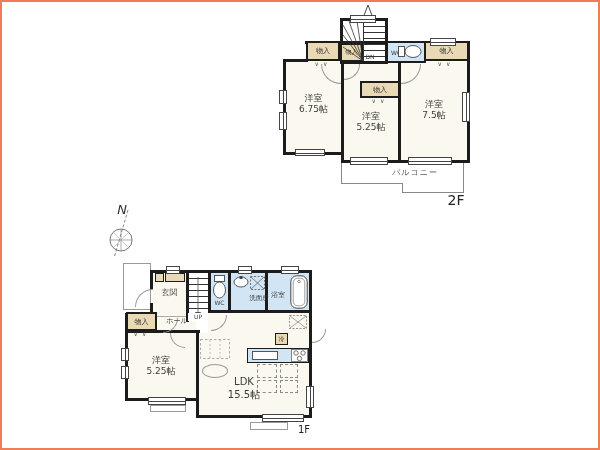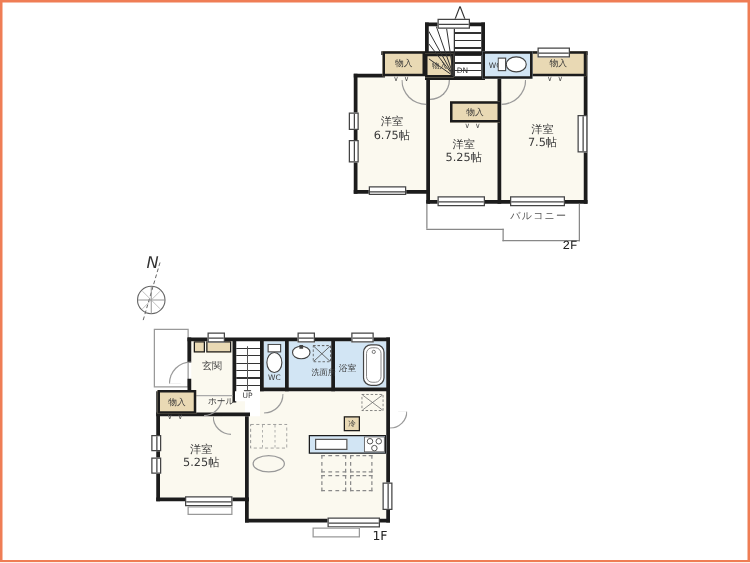--- a/index.html
+++ b/index.html
@@ -113,35 +113,35 @@
     <div class="win win-h" style="left:408px;top:157px;width:44px;height:8px;"></div>
     <div class="win win-v" style="left:462px;top:92px;width:8px;height:30px;"></div>
     <div class="win win-h" style="left:350px;top:15px;width:26px;height:8px;"></div>
     <div class="win win-h" style="left:430px;top:38px;width:26px;height:8px;"></div>
 
     <div class="tl" style="left:341px;top:163px;width:1px;height:20px;"></div>
     <div class="tl" style="left:341px;top:183px;width:62px;height:1px;"></div>
     <div class="tl" style="left:402px;top:183px;width:1px;height:10px;"></div>
     <div class="tl" style="left:402px;top:192px;width:62px;height:1px;"></div>
     <div class="tl" style="left:463px;top:163px;width:1px;height:30px;"></div>
-    <div class="lbl" style="left:401px;top:168px;width:60px;font-size:8px;letter-spacing:1px;color:#555;">バルコニー</div>
+    <div class="lbl" style="left:385px;top:168px;width:60px;font-size:8px;letter-spacing:1px;color:#555;">バルコニー</div>
 
     <div class="lbl" style="left:286px;top:93px;width:55px;font-size:9px;">
       <span>洋室</span><br>
       <span>6.75帖</span>
     </div>
     <div class="lbl" style="left:344px;top:111px;width:54px;font-size:9px;">
       <span>洋室</span><br>
       <span>5.25帖</span>
     </div>
     <div class="lbl" style="left:407px;top:99px;width:54px;font-size:9px;">
       <span>洋室</span><br>
       <span>7.5帖</span>
     </div>
-    <div class="lbl" style="left:444px;top:192px;width:24px;font-size:10px;color:#222;font-family:Liberation Mono, monospace;">2F</div>
+    <div class="lbl" style="left:444px;top:192px;width:24px;font-size:14px;color:#222;">2F</div>
   </div>
 
   <div class="plan">
 
     <div class="tb" style="left:123px;top:263px;width:28px;height:47px;"></div>
 
     <div class="rm" style="left:153px;top:273px;width:33px;height:45px;"></div>
     <div class="rm white" style="left:189px;top:273px;width:19px;height:49px;"></div>
     <div class="rm blue" style="left:211px;top:273px;width:17px;height:37px;background:#d2e5f4;"></div>
     <div class="rm blue" style="left:231px;top:273px;width:34px;height:37px;background:#d2e5f4;"></div>
@@ -244,15 +244,19 @@
 
     <div class="lbl" style="left:152px;top:288px;width:35px;font-size:8px;">玄関</div>
     <div class="lbl" style="left:158px;top:317px;width:38px;font-size:7px;">ホール</div>
     <div class="lbl" style="left:211px;top:299px;width:17px;font-size:6px;">WC</div>
     <div class="lbl" style="left:231px;top:294px;width:56px;font-size:6.5px;">洗面所</div>
     <div class="lbl" style="left:266px;top:291px;width:24px;font-size:7px;">浴室</div>
     <div class="lbl" style="left:133px;top:355px;width:56px;font-size:9px;">
       <span>洋室</span><br>
       <span>5.25帖</span>
     </div>
+    <div class="lbl" style="left:214px;top:376px;width:60px;font-size:10px;">
+      <span>LDK</span><br>
+      <span>15.5帖</span>
+    </div>
     <div class="lbl" style="left:292px;top:424px;width:24px;font-size:10px;color:#222;">1F</div>
   </div>
 </div>
 
 </body></html>

